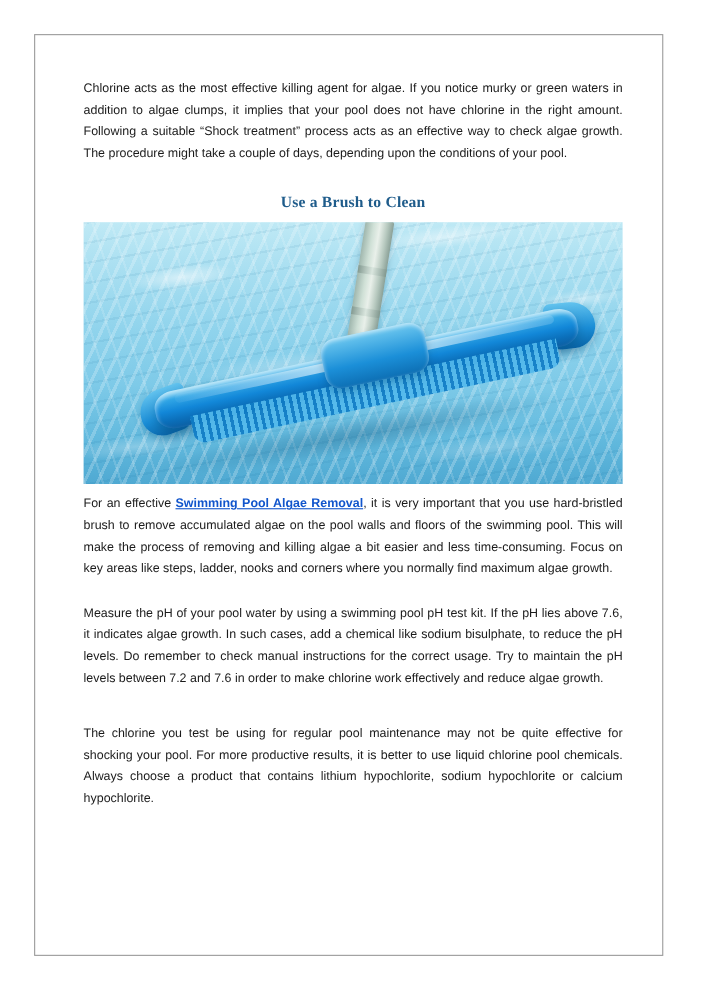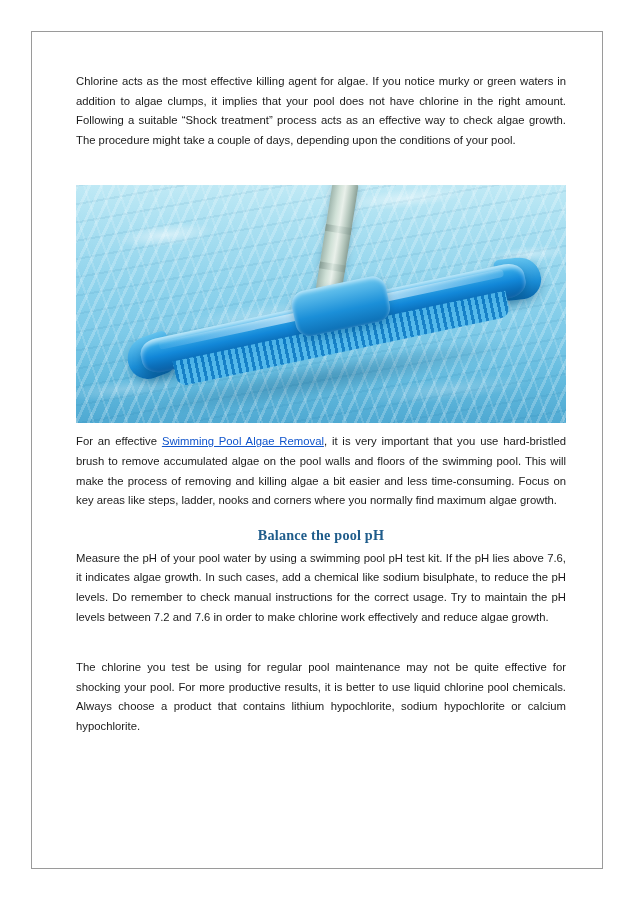--- a/index.html
+++ b/index.html
@@ -47,21 +47,21 @@
     letter-spacing: 0.2px;
   }
   .spacer-lg { height: 26px; }
   .spacer-md { height: 16px; }
   .spacer-sm { height: 9px; }
   .spacer-xs { height: 5px; }
 
   a.inline-link {
     color: #1155cc;
     text-decoration: underline;
-    font-weight: 400;
+    font-weight: 700;
   }
 
   
   .figure {
     width: 490px;
     height: 238px;
     position: relative;
     overflow: hidden;
     background: linear-gradient(180deg,#bfe9f5 0%, #a9dff1 18%, #8fd3ec 42%, #7ecae8 62%, #63bade 82%, #4fa9d2 100%);
   }
@@ -180,20 +180,21 @@
 </head>
 <body>
 
 <div class="page">
   <div class="page-inner">
 
     <p class="body-text">Chlorine acts as the most effective killing agent for algae. If you notice murky or green waters in addition to algae clumps, it implies that your pool does not have chlorine in the right amount. Following a suitable “Shock treatment” process acts as an effective way to check algae growth. The procedure might take a couple of days, depending upon the conditions of your pool.</p>
 
     <div class="spacer-lg"></div>
 
+    <h2 class="heading">Use a Brush to Clean</h2>
 
     <div class="spacer-sm"></div>
 
     <div class="figure">
       <div class="water-tex"></div>
       <div class="ripples"></div>
       <div class="caustic"></div>
       <div class="shadow-blob"></div>
       <div class="pole">
         <div class="pole-band" style="top:44px"></div>
@@ -208,21 +209,20 @@
         <div class="hub"></div>
       </div>
     </div>
 
     <div class="spacer-sm"></div>
 
     <p class="body-text"><span>For an effective </span><a class="inline-link" href="#">Swimming Pool Algae Removal</a><span>, it is very important that you use hard-bristled brush to remove accumulated algae on the pool walls and floors of the swimming pool. This will make the process of removing and killing algae a bit easier and less time-consuming. Focus on key areas like steps, ladder, nooks and corners where you normally find maximum algae growth.</span></p>
 
     <div class="spacer-md"></div>
 
-    <h2 class="heading">Balance the pool pH</h2>
 
     <div class="spacer-xs"></div>
 
     <p class="body-text">Measure the pH of your pool water by using a swimming pool pH test kit. If the pH lies above 7.6, it indicates algae growth. In such cases, add a chemical like sodium bisulphate, to reduce the pH levels. Do remember to check manual instructions for the correct usage. Try to maintain the pH levels between 7.2 and 7.6 in order to make chlorine work effectively and reduce algae growth.</p>
 
     <div class="spacer-lg"></div>
 
 
     <div class="spacer-xs"></div>
 

